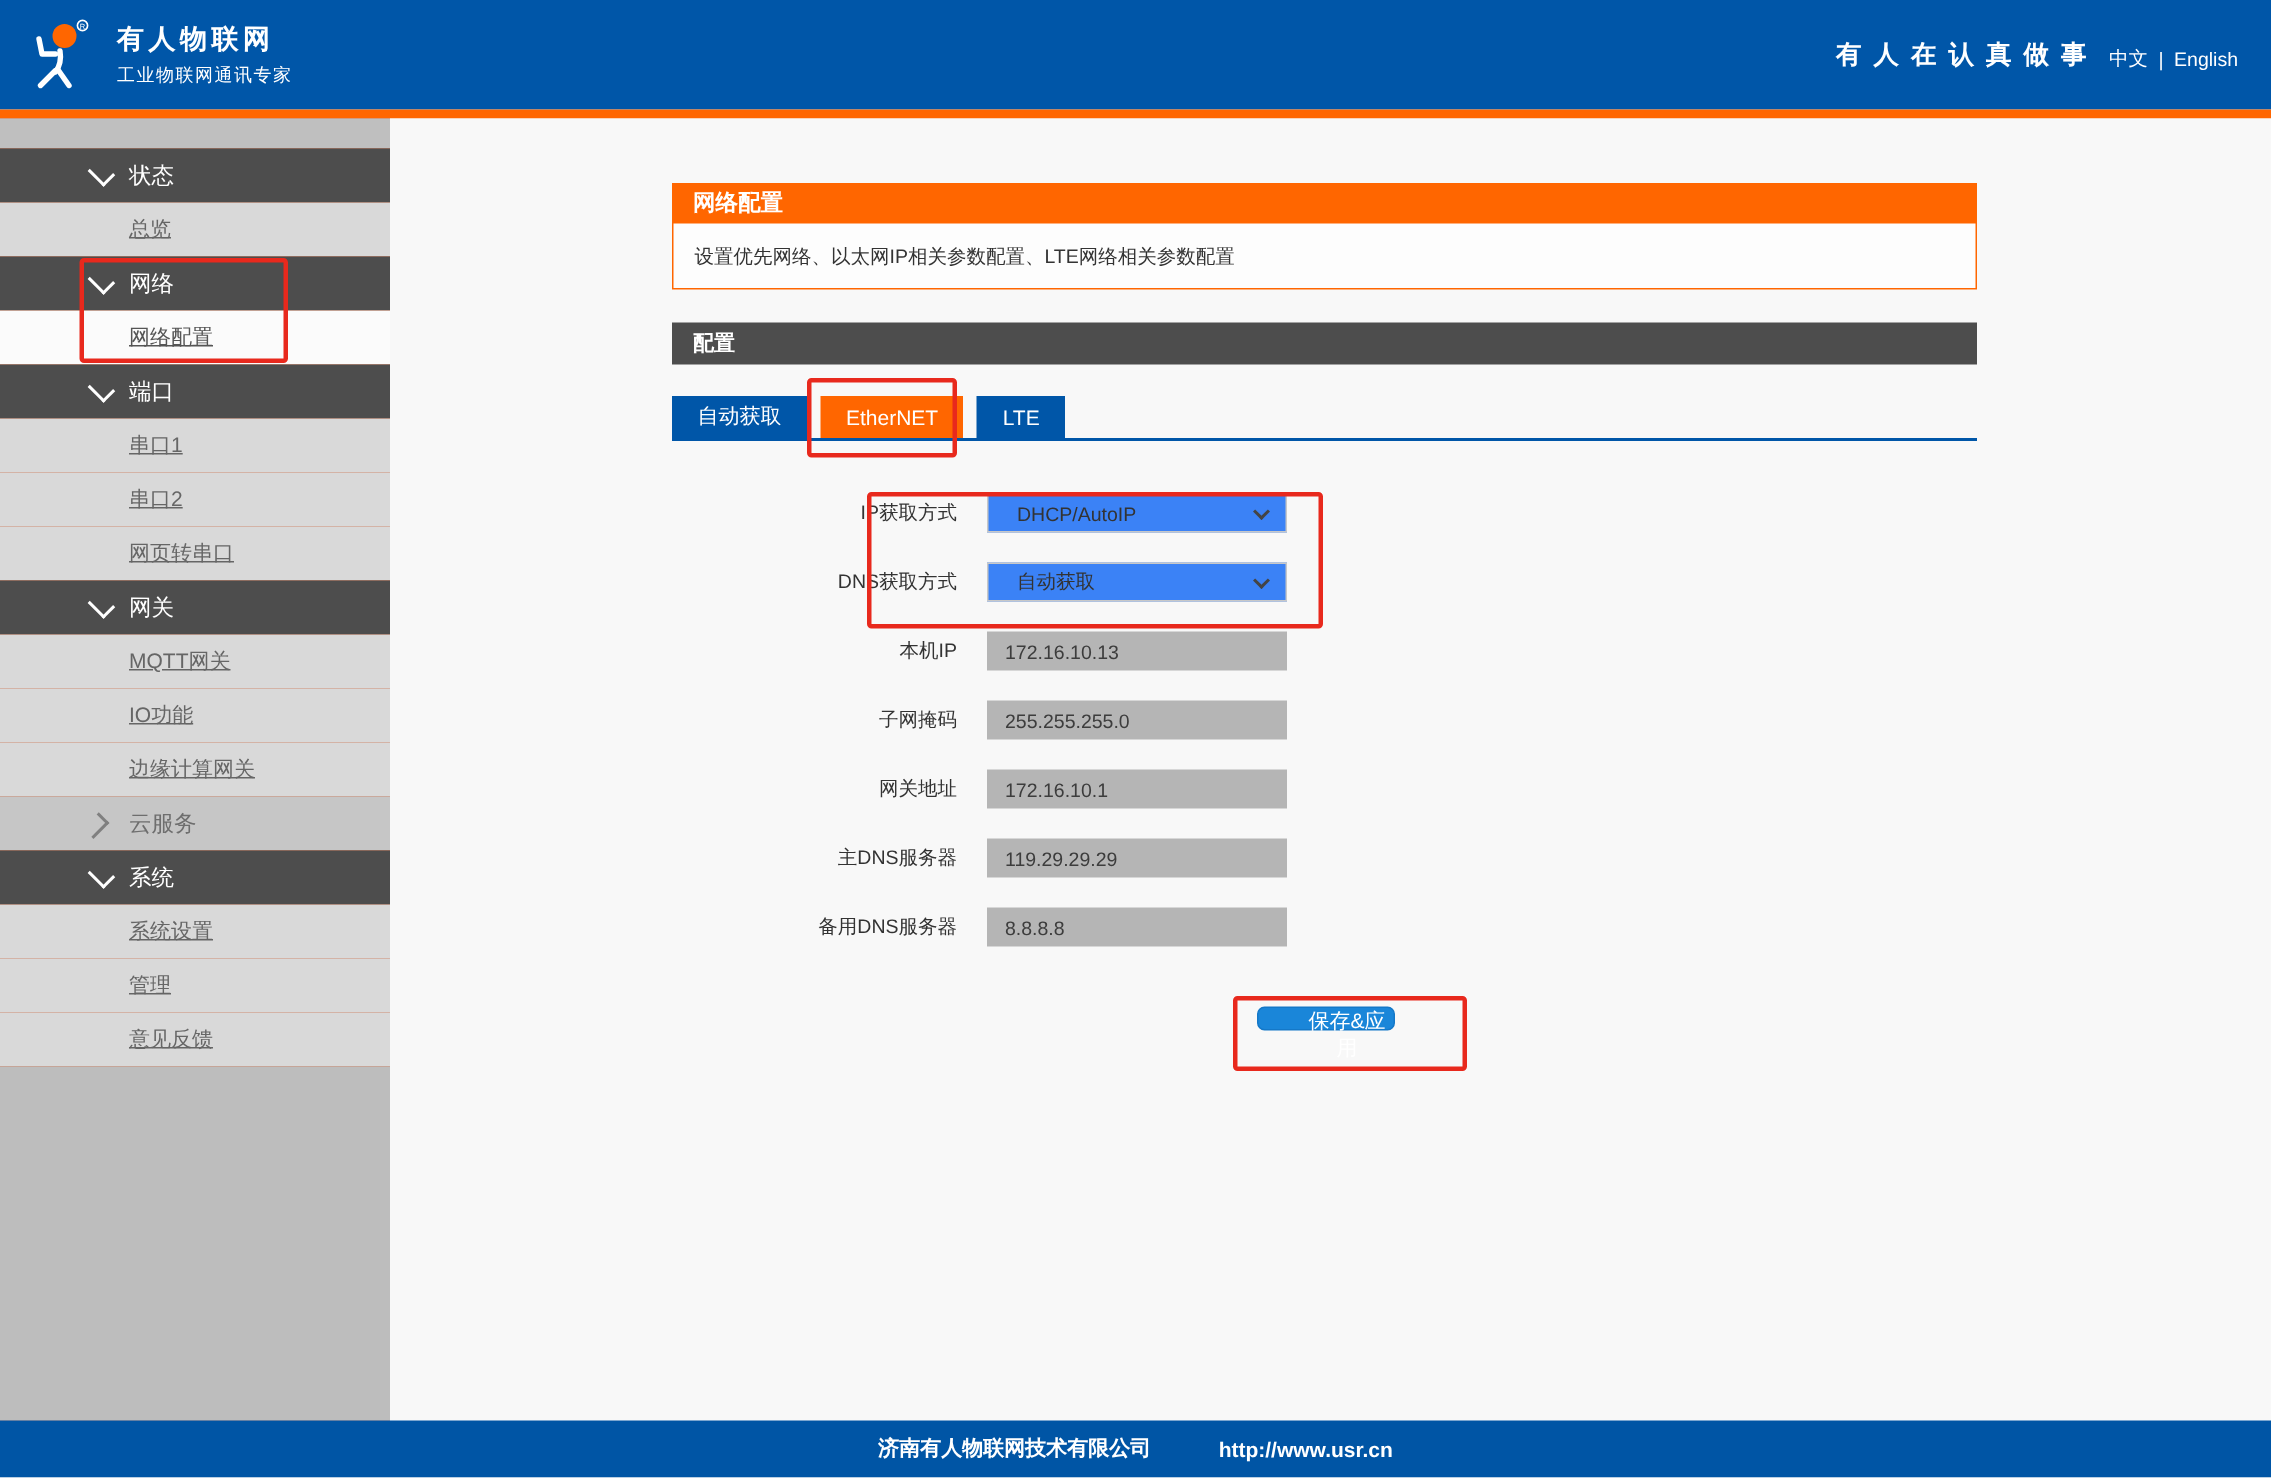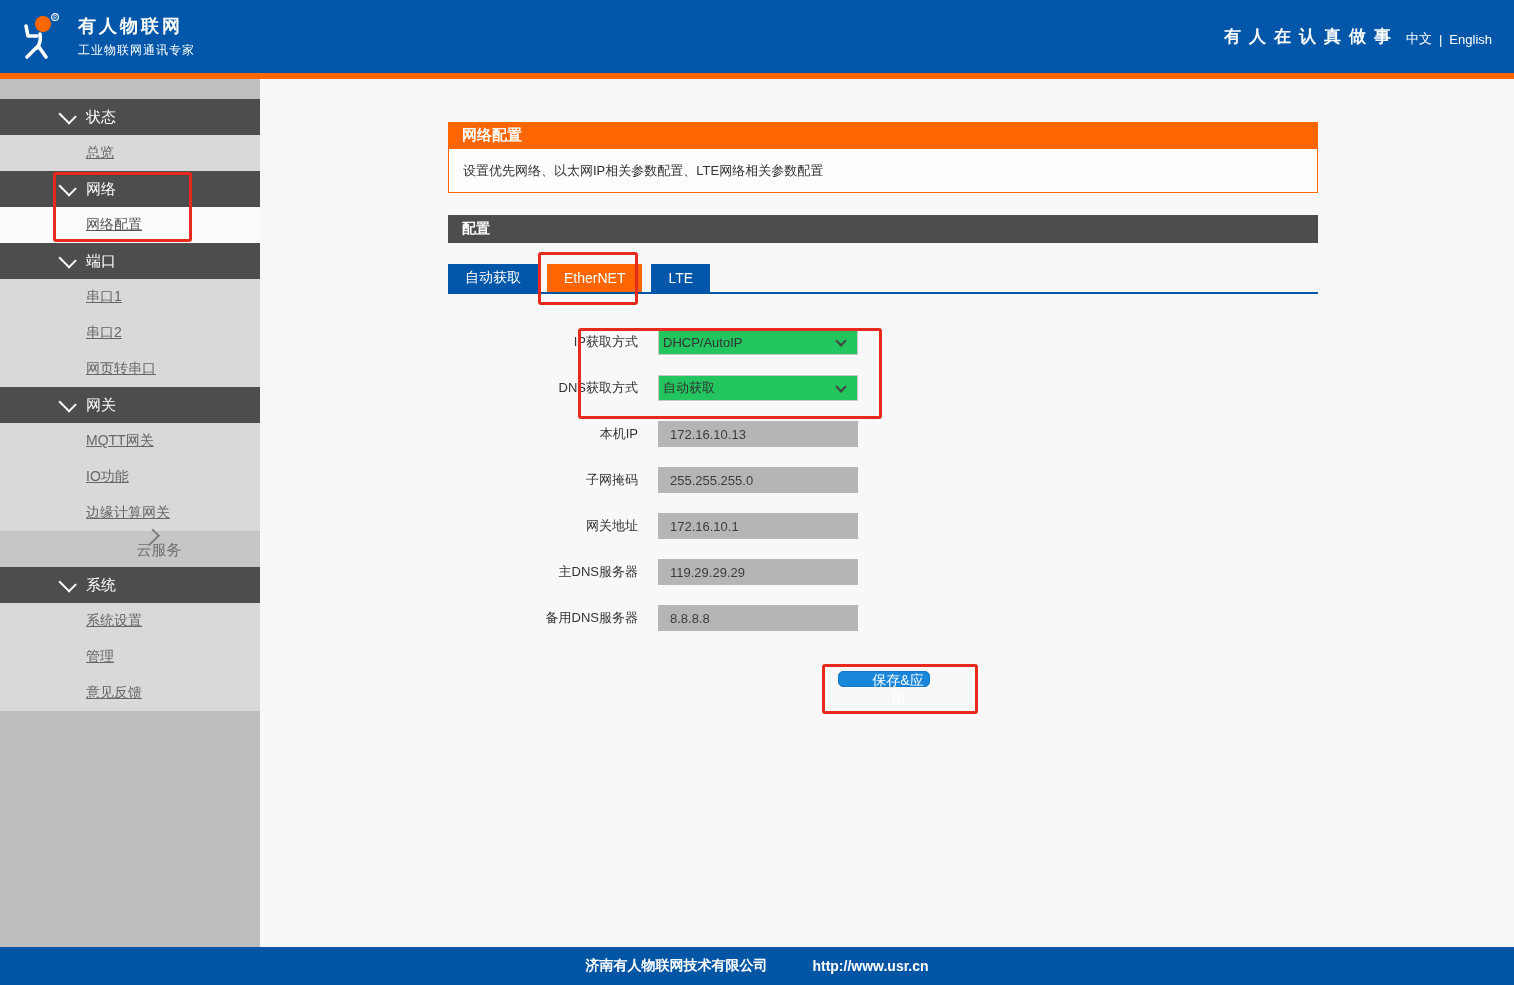--- a/index.html
+++ b/index.html
@@ -33,42 +33,42 @@
   .body-row { flex: 1 1 auto; display: flex; min-height: 0; }
 
   
   .sidebar { width: 260px; flex: 0 0 260px; background: #c2410c; display: flex; flex-direction: column; text-align: right; }
   .sidebar-spacer-top { height: 20px; background: #BFBFBF; }
   .side-row { height: 36px; flex: 0 0 36px; display: flex; align-items: center; padding-left: 58px; font-size: 15px; cursor: pointer; }
   .side-row .chev { width: 15px; margin-right: 13px; display: inline-flex; }
   .side-header { background: #4D4D4D; color: #FFFFFF; }
   .side-item { background: #D9D9D9; color: #666666; padding-left: 86px; font-size: 14px; text-decoration: underline; }
   .side-item.active { background: #FBFBFB; color: #555555; }
-  .side-collapsed { background: #C6C6C6; color: #6E6E6E; flex-direction: column; }
+  .side-collapsed { background: #C6C6C6; color: #6E6E6E; }
   .sidebar-filler { flex: 1 1 auto; background: #BDBDBD; }
 
   
   .chev-down { width: 11px; height: 11px; border-right: 2px solid #fff; border-bottom: 2px solid #fff; transform: rotate(45deg) translateY(-3px); }
   .chev-right { width: 10px; height: 10px; border-right: 2px solid #808080; border-bottom: 2px solid #808080; transform: rotate(-45deg) translateX(-2px); }
 
   
   .main { flex: 1 1 auto; background: #F8F8F8; padding: 43px 196px 0 188px; overflow: hidden; }
   .content { width: 870px; }
   .page-title-bar { height: 26px; background: #FF6600; color: #fff; font-weight: bold; font-size: 15px; display: flex; align-items: center; padding-left: 14px; }
   .desc-box { height: 45px; background: #FDFDFD; border: 1px solid #FF6600; display: flex; align-items: center; padding-left: 14px; font-size: 13px; color: #333; }
   .section-bar { margin-top: 22px; height: 28px; background: #4D4D4D; color: #fff; font-weight: bold; font-size: 14px; display: flex; align-items: center; padding-left: 14px; }
 
   .tabs { margin-top: 21px; display: flex; gap: 9px; border-bottom: 2px solid #0056A8; }
   .tab { height: 28px; padding: 0 17px; background: #0056A8; color: #fff; font-size: 14px; display: flex; align-items: center; cursor: pointer; }
   .tab.active { background: #FF6600; }
 
   .form { margin-top: 35px; }
   .form-row { display: flex; align-items: center; height: 26px; margin-bottom: 20px; }
   .form-label { width: 210px; padding-right: 20px; text-align: right; font-size: 13px; color: #333; flex: 0 0 210px; }
-  .select-box { position: relative; width: 200px; height: 26px; background: #22c55e; border: 1px solid #C8C8C8; display: flex; align-items: center; padding-left: 4px; font-size: 13px; color: #333; cursor: pointer; }
+  .select-box { position: relative; width: 200px; height: 26px; background: #3b82f6; border: 1px solid #C8C8C8; display: flex; align-items: center; padding-left: 19px; font-size: 13px; color: #333; cursor: pointer; }
   .select-box .chev-sel { position: absolute; right: 12px; top: 7px; width: 8px; height: 8px; border-right: 2px solid #444; border-bottom: 2px solid #444; transform: rotate(45deg); }
   .text-input-disabled { width: 200px; height: 26px; background: #B5B5B5; border: none; padding-left: 12px; font-size: 13px; color: #3D3D3D; font-family: "Liberation Sans", sans-serif; }
 
   .save-row { margin-top: 40px; padding-left: 390px; }
   .save-btn { width: 92px; height: 16px; background: #1A86D9; border: 1px solid #1478C8; border-radius: 5px; color: #fff; font-size: 14px; cursor: pointer; font-family: "Liberation Sans", sans-serif; padding-left: 28px; }
 
   
   .footer { height: 38px; flex: 0 0 auto; background: #0055A5; color: #fff; display: flex; align-items: center; justify-content: center; gap: 45px; font-size: 14px; font-weight: bold; }
   .footer .url { cursor: pointer; }
 

